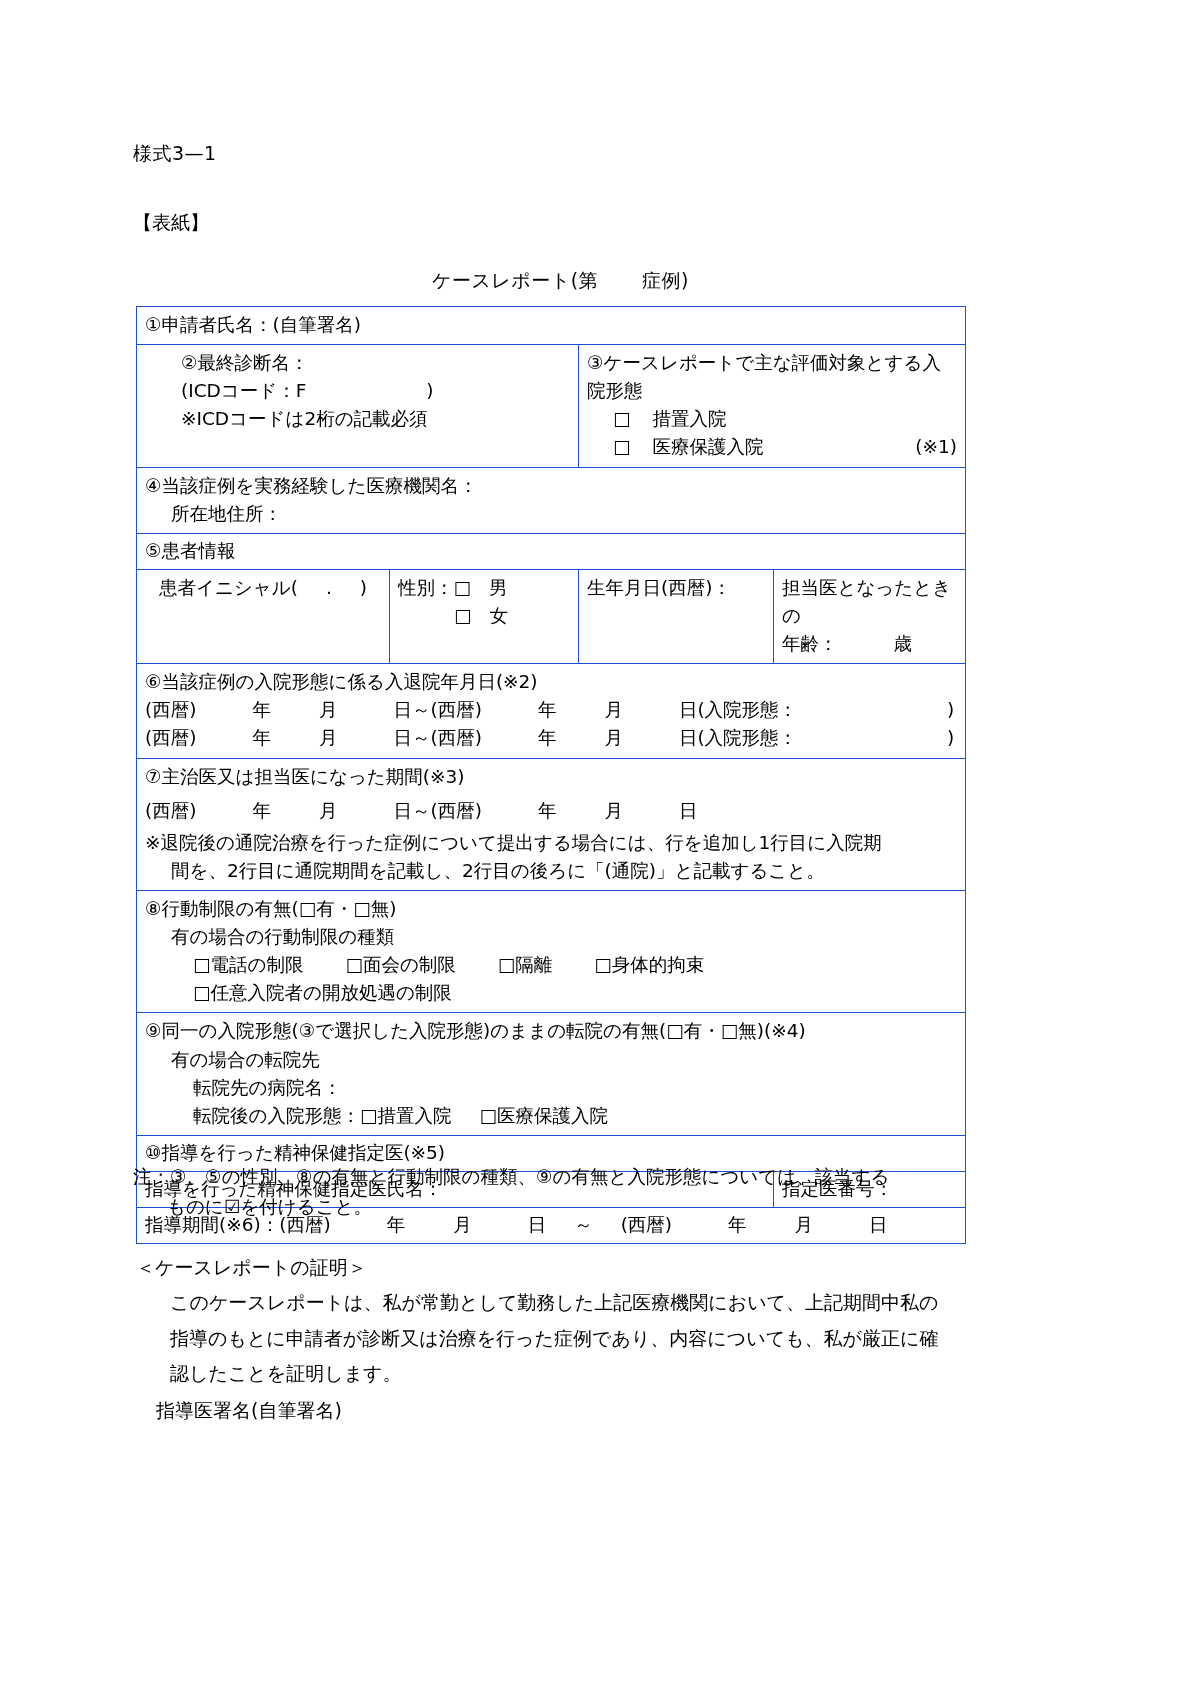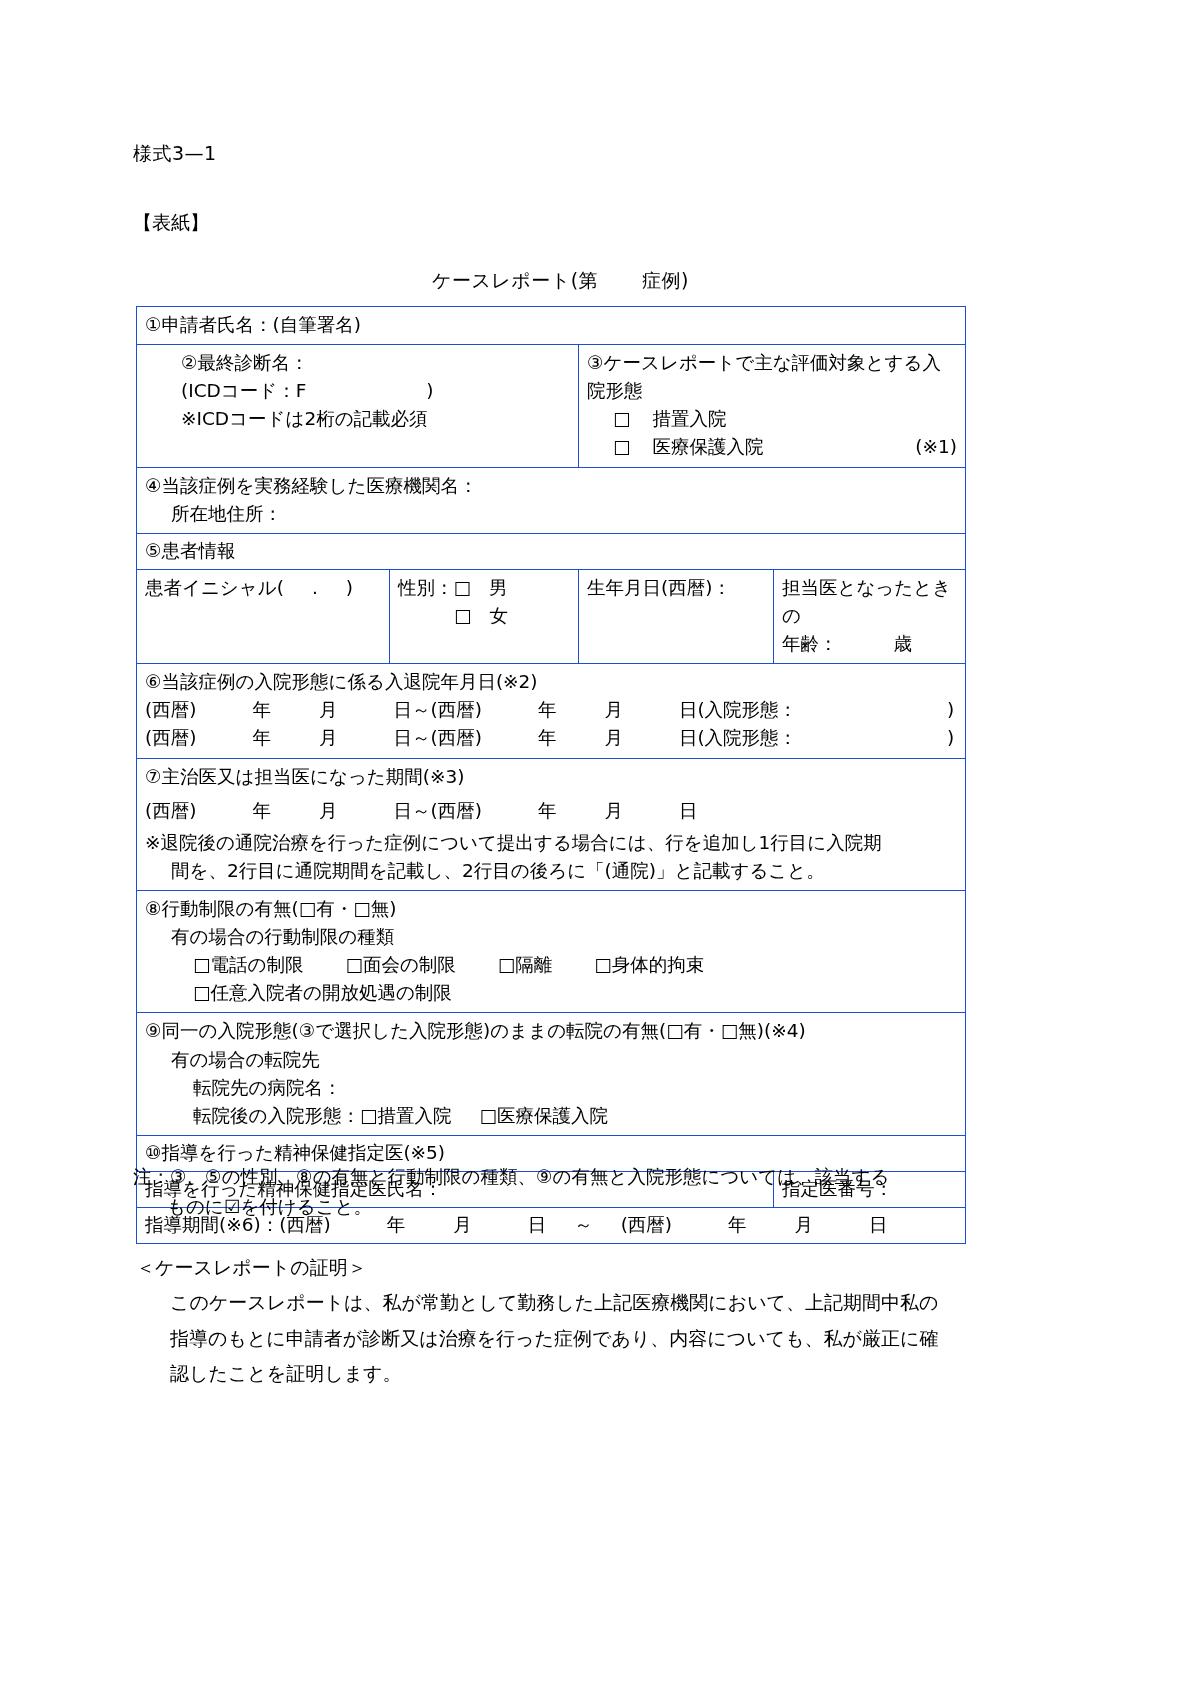--- a/index.html
+++ b/index.html
@@ -161,21 +161,21 @@
       </td>
     </tr>
 
     <tr>
       <td colspan="4" class="tight">
         <span>⑤患者情報</span>
       </td>
     </tr>
 
     <tr>
-      <td style="width:236px;">
+      <td style="width:236px;text-align:center;">
         <span class="line"><span>患者イニシャル(</span><span class="s28"></span><span>.</span><span class="s28"></span><span>)</span></span>
         <span class="line">&nbsp;</span>
       </td>
       <td style="width:172px;">
         <span class="line"><span>性別：</span><span class="box">□</span><span class="s18"></span><span>男</span></span>
         <span class="line"><span class="s56"></span><span class="box">□</span><span class="s18"></span><span>女</span></span>
       </td>
       <td style="width:178px;">
         <span class="line">生年月日(西暦)：</span>
         <span class="line">&nbsp;</span>
@@ -250,15 +250,16 @@
     <span class="l2"><span>ものに</span><span>☑</span><span>を付けること。</span></span>
   </div>
 
   <div class="cert-block jp">
     <span class="cert-title">＜ケースレポートの証明＞</span>
     <span class="cert-body">
       <span class="line">このケースレポートは、私が常勤として勤務した上記医療機関において、上記期間中私の</span>
       <span class="line">指導のもとに申請者が診断又は治療を行った症例であり、内容についても、私が厳正に確</span>
       <span class="line">認したことを証明します。</span>
     </span>
+    <span class="cert-sign">指導医署名(自筆署名)</span>
   </div>
 
 </div>
 
 </body></html>

